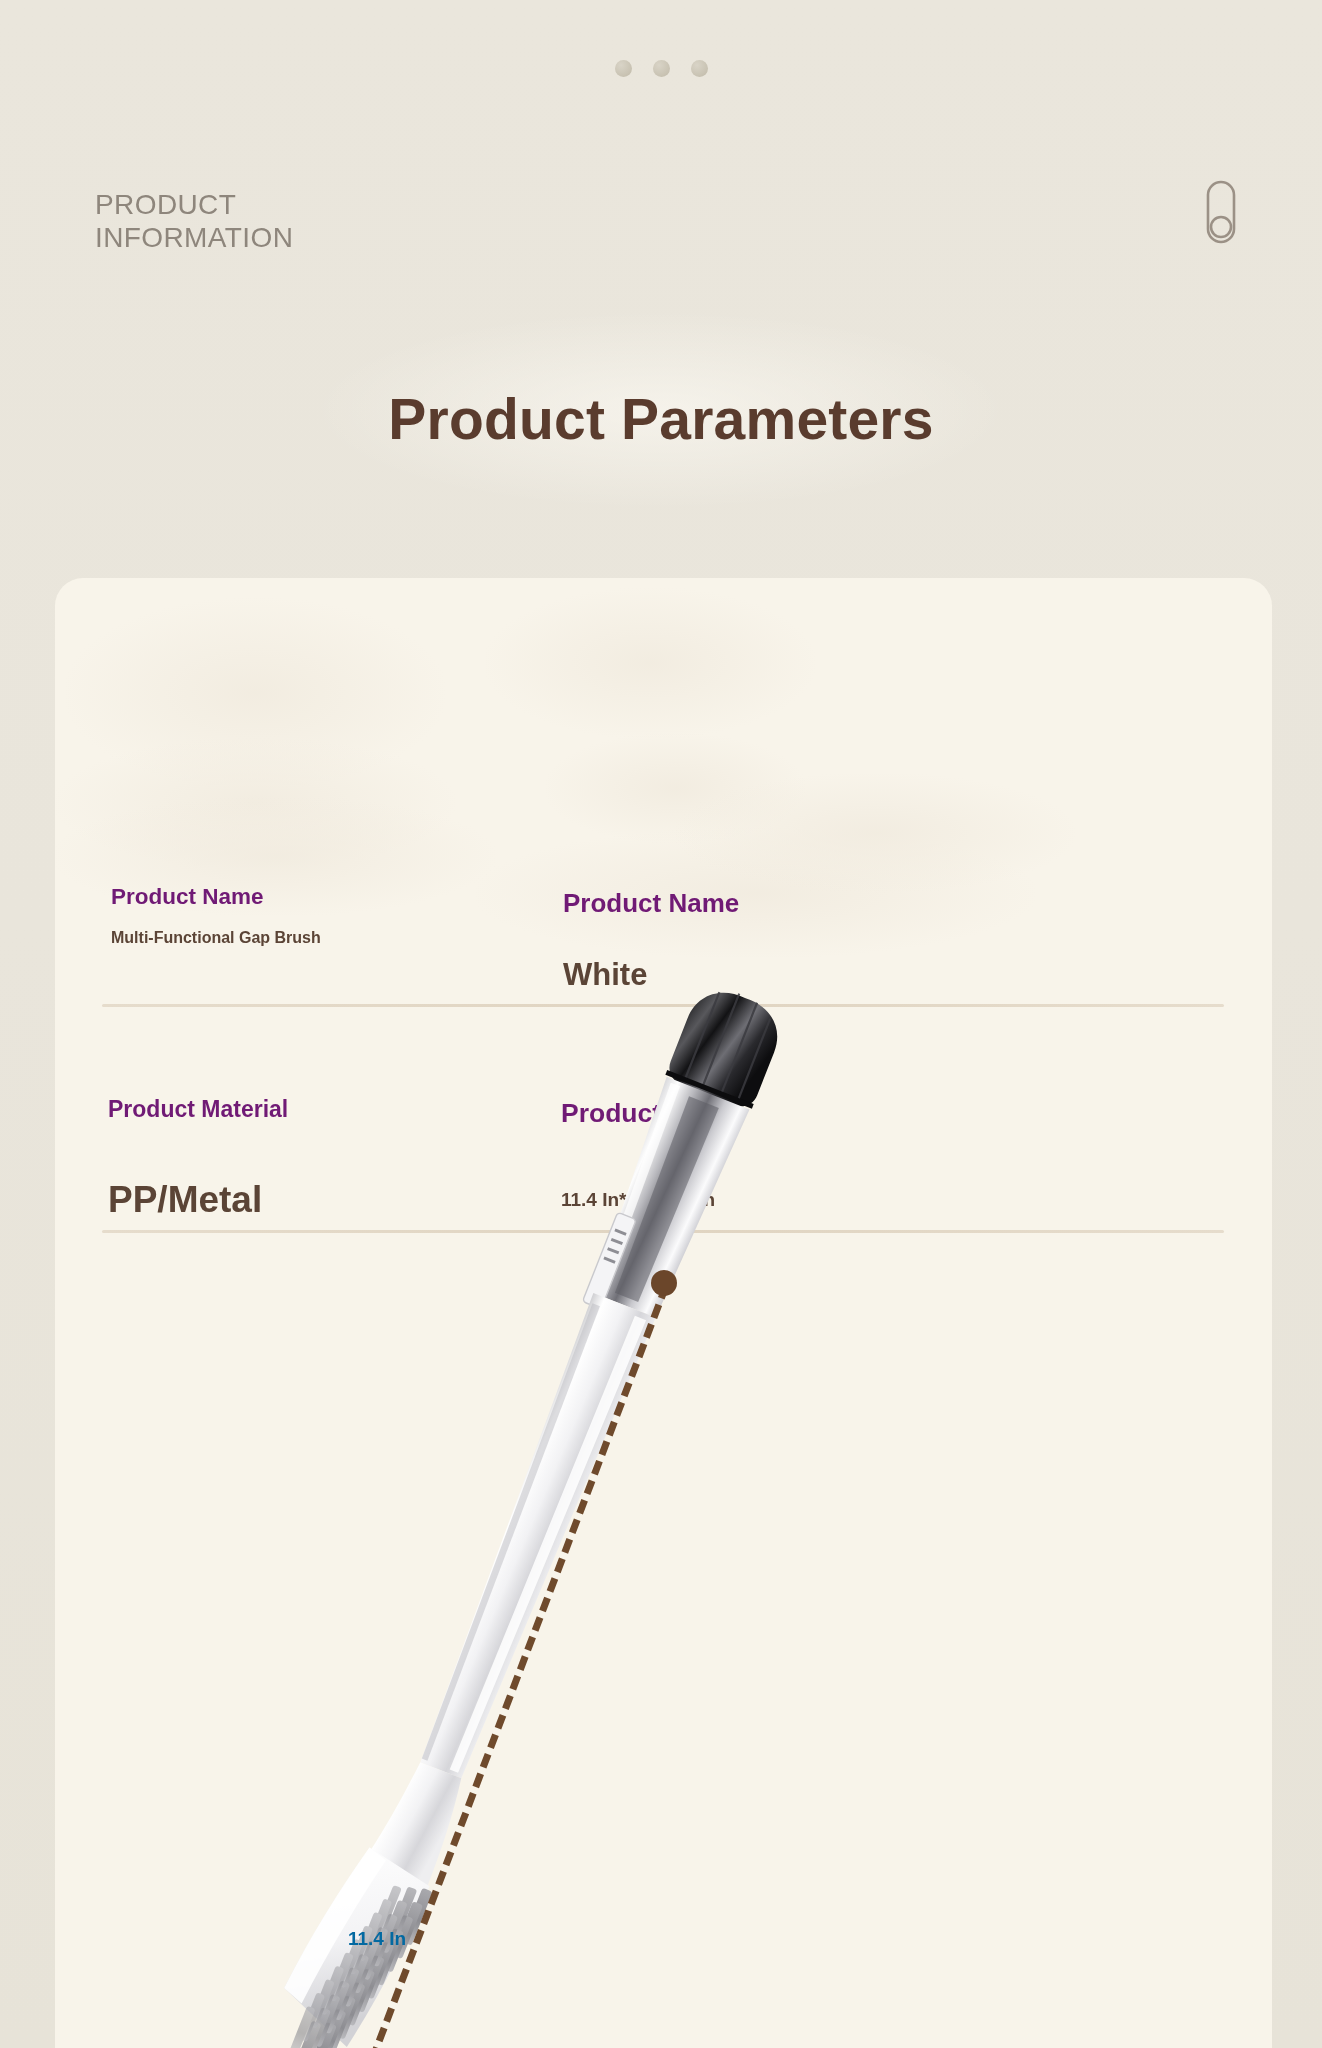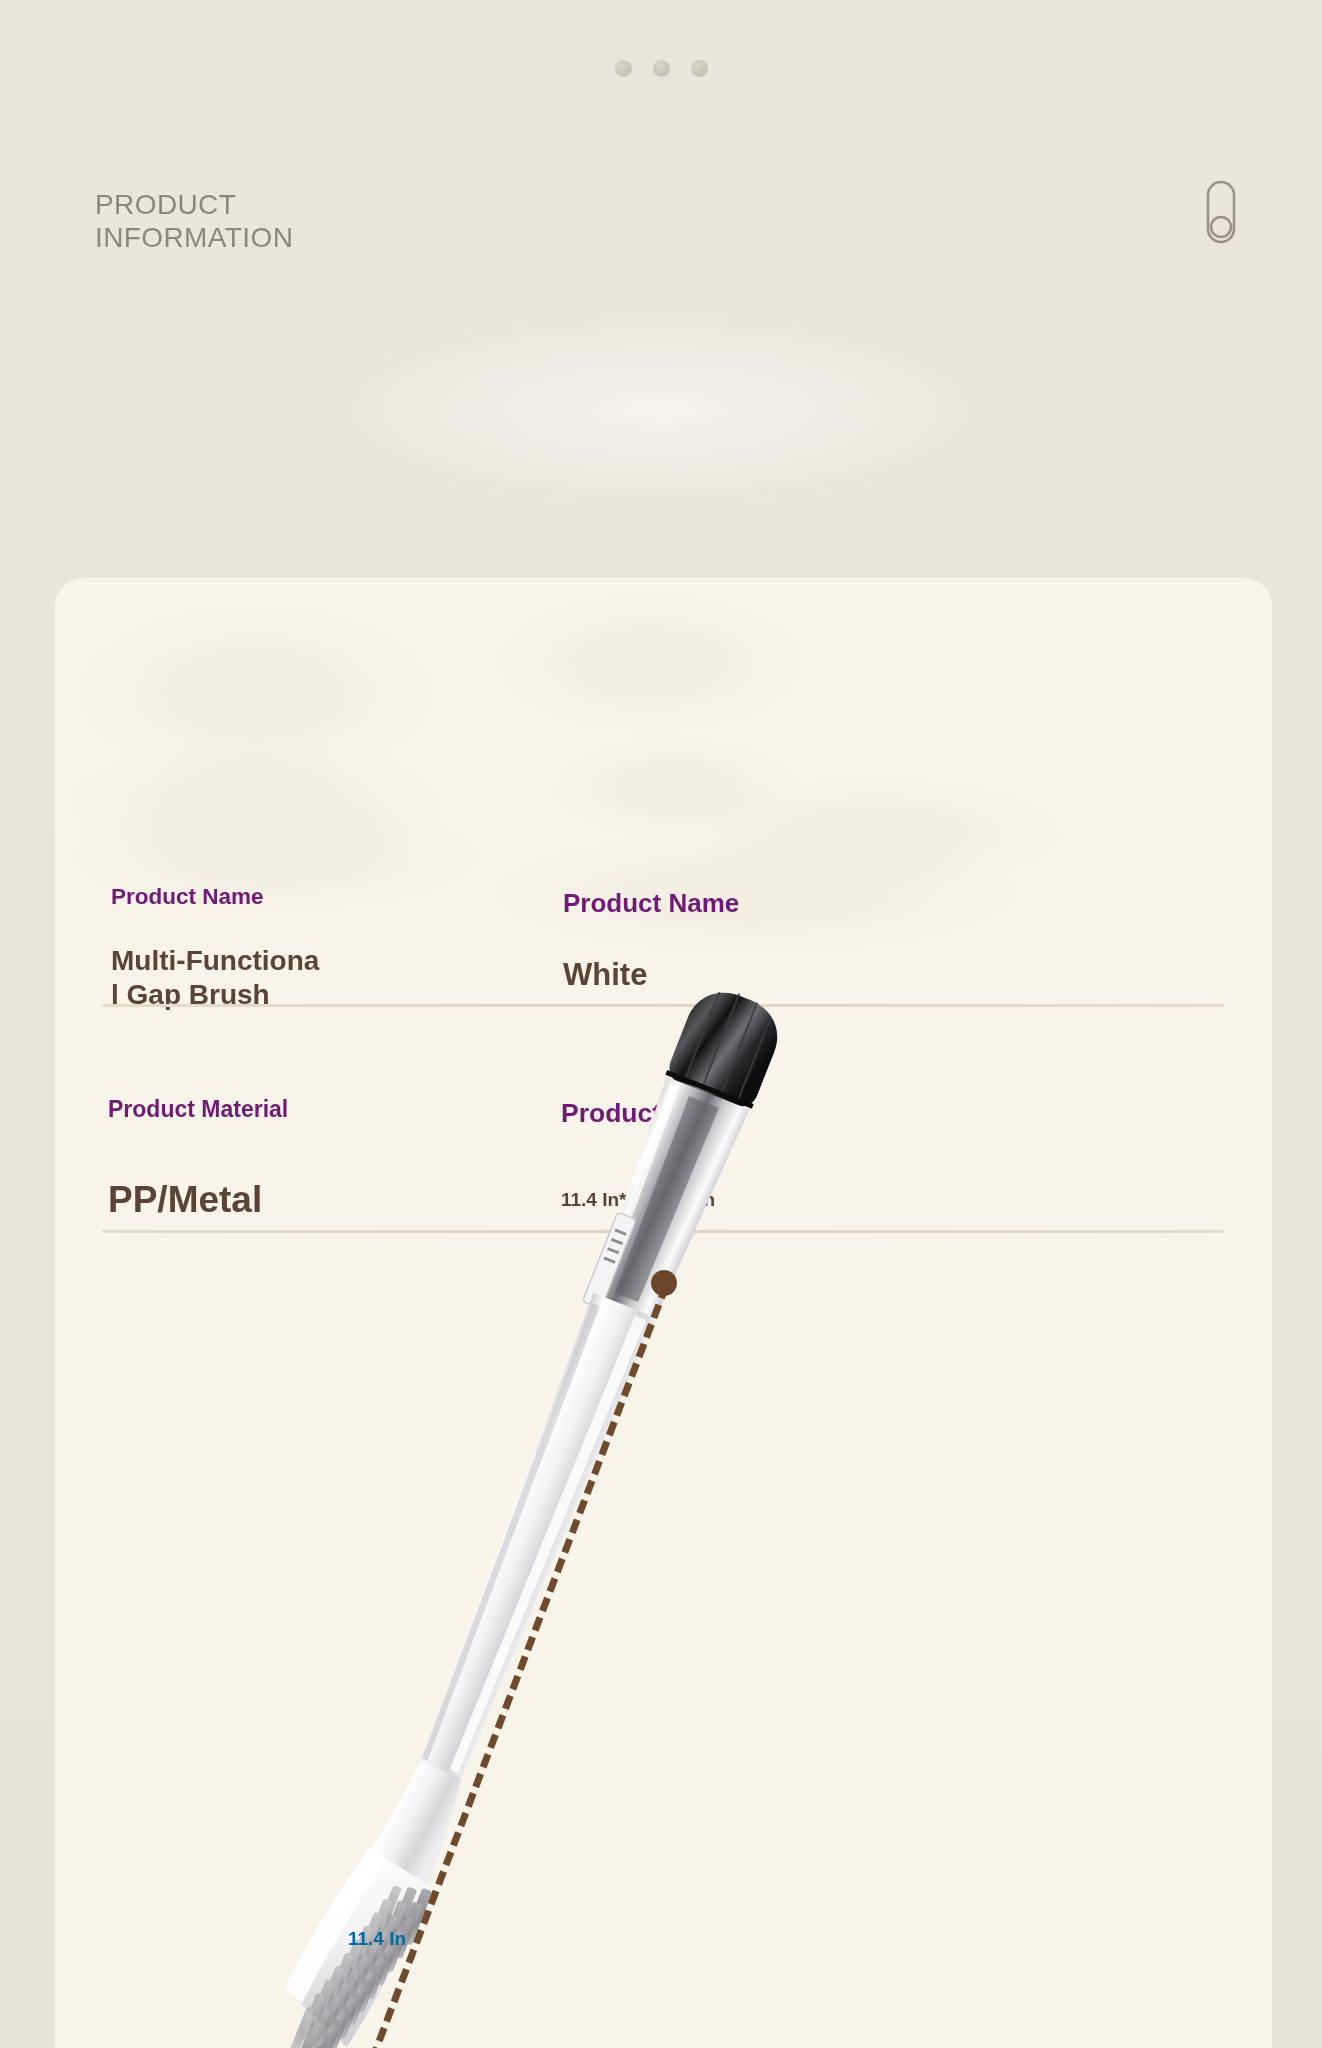--- a/index.html
+++ b/index.html
@@ -79,21 +79,21 @@
   .row { position:absolute; left:0; width:100%; }
   .cell { position:absolute; }
   .p-label { color:#701a75; font-weight:700; white-space:nowrap; }
   .p-value { color:#5b4436; font-weight:700; }
 
   
   .r1 { top:0; }
   .c-name   { left:56px;  top:-34px; }
   .c-color  { left:508px; top:-30px; }
   .lbl-name  { font-size:22.5px; }
-  .val-name  { font-size:28px; line-height:1.22; margin-top:34px; width:215px; word-break:break-all; }
+  .val-name  { font-size:16px; line-height:1.22; margin-top:18px; width:215px; word-break:break-all; }
   .lbl-color { font-size:26px; }
   .val-color { font-size:31px; margin-top:38px; }
 
   .divider {
     position:absolute; left:47px; width:1122px; height:2.5px;
     background:linear-gradient(90deg,#e6dccc 0%,#e0d4c1 50%,#e6dccc 100%);
     border-radius:2px;
   }
   .div1 { top:86px; }
   .div2 { top:312px; }
@@ -153,20 +153,21 @@
     <div>PRODUCT</div>
     <div>INFORMATION</div>
   </div>
 
   <svg class="pin-icon" viewBox="0 0 42 68">
     <rect x="8" y="4" width="26" height="60" rx="13" ry="13" fill="none" stroke="#9b9186" stroke-width="2.6"></rect>
     <circle cx="21" cy="49" r="10" fill="none" stroke="#9b9186" stroke-width="2.6"></circle>
   </svg>
 
   <div class="title-wash"></div>
+  <div class="title">Product Parameters</div>
 
   <div class="card">
     <div class="card-inner">
 
       <div class="wash w1"></div>
       <div class="wash w2"></div>
       <div class="wash w3"></div>
       <div class="wash w4"></div>
       <div class="wash w5"></div>
       <div class="wash w6"></div>

